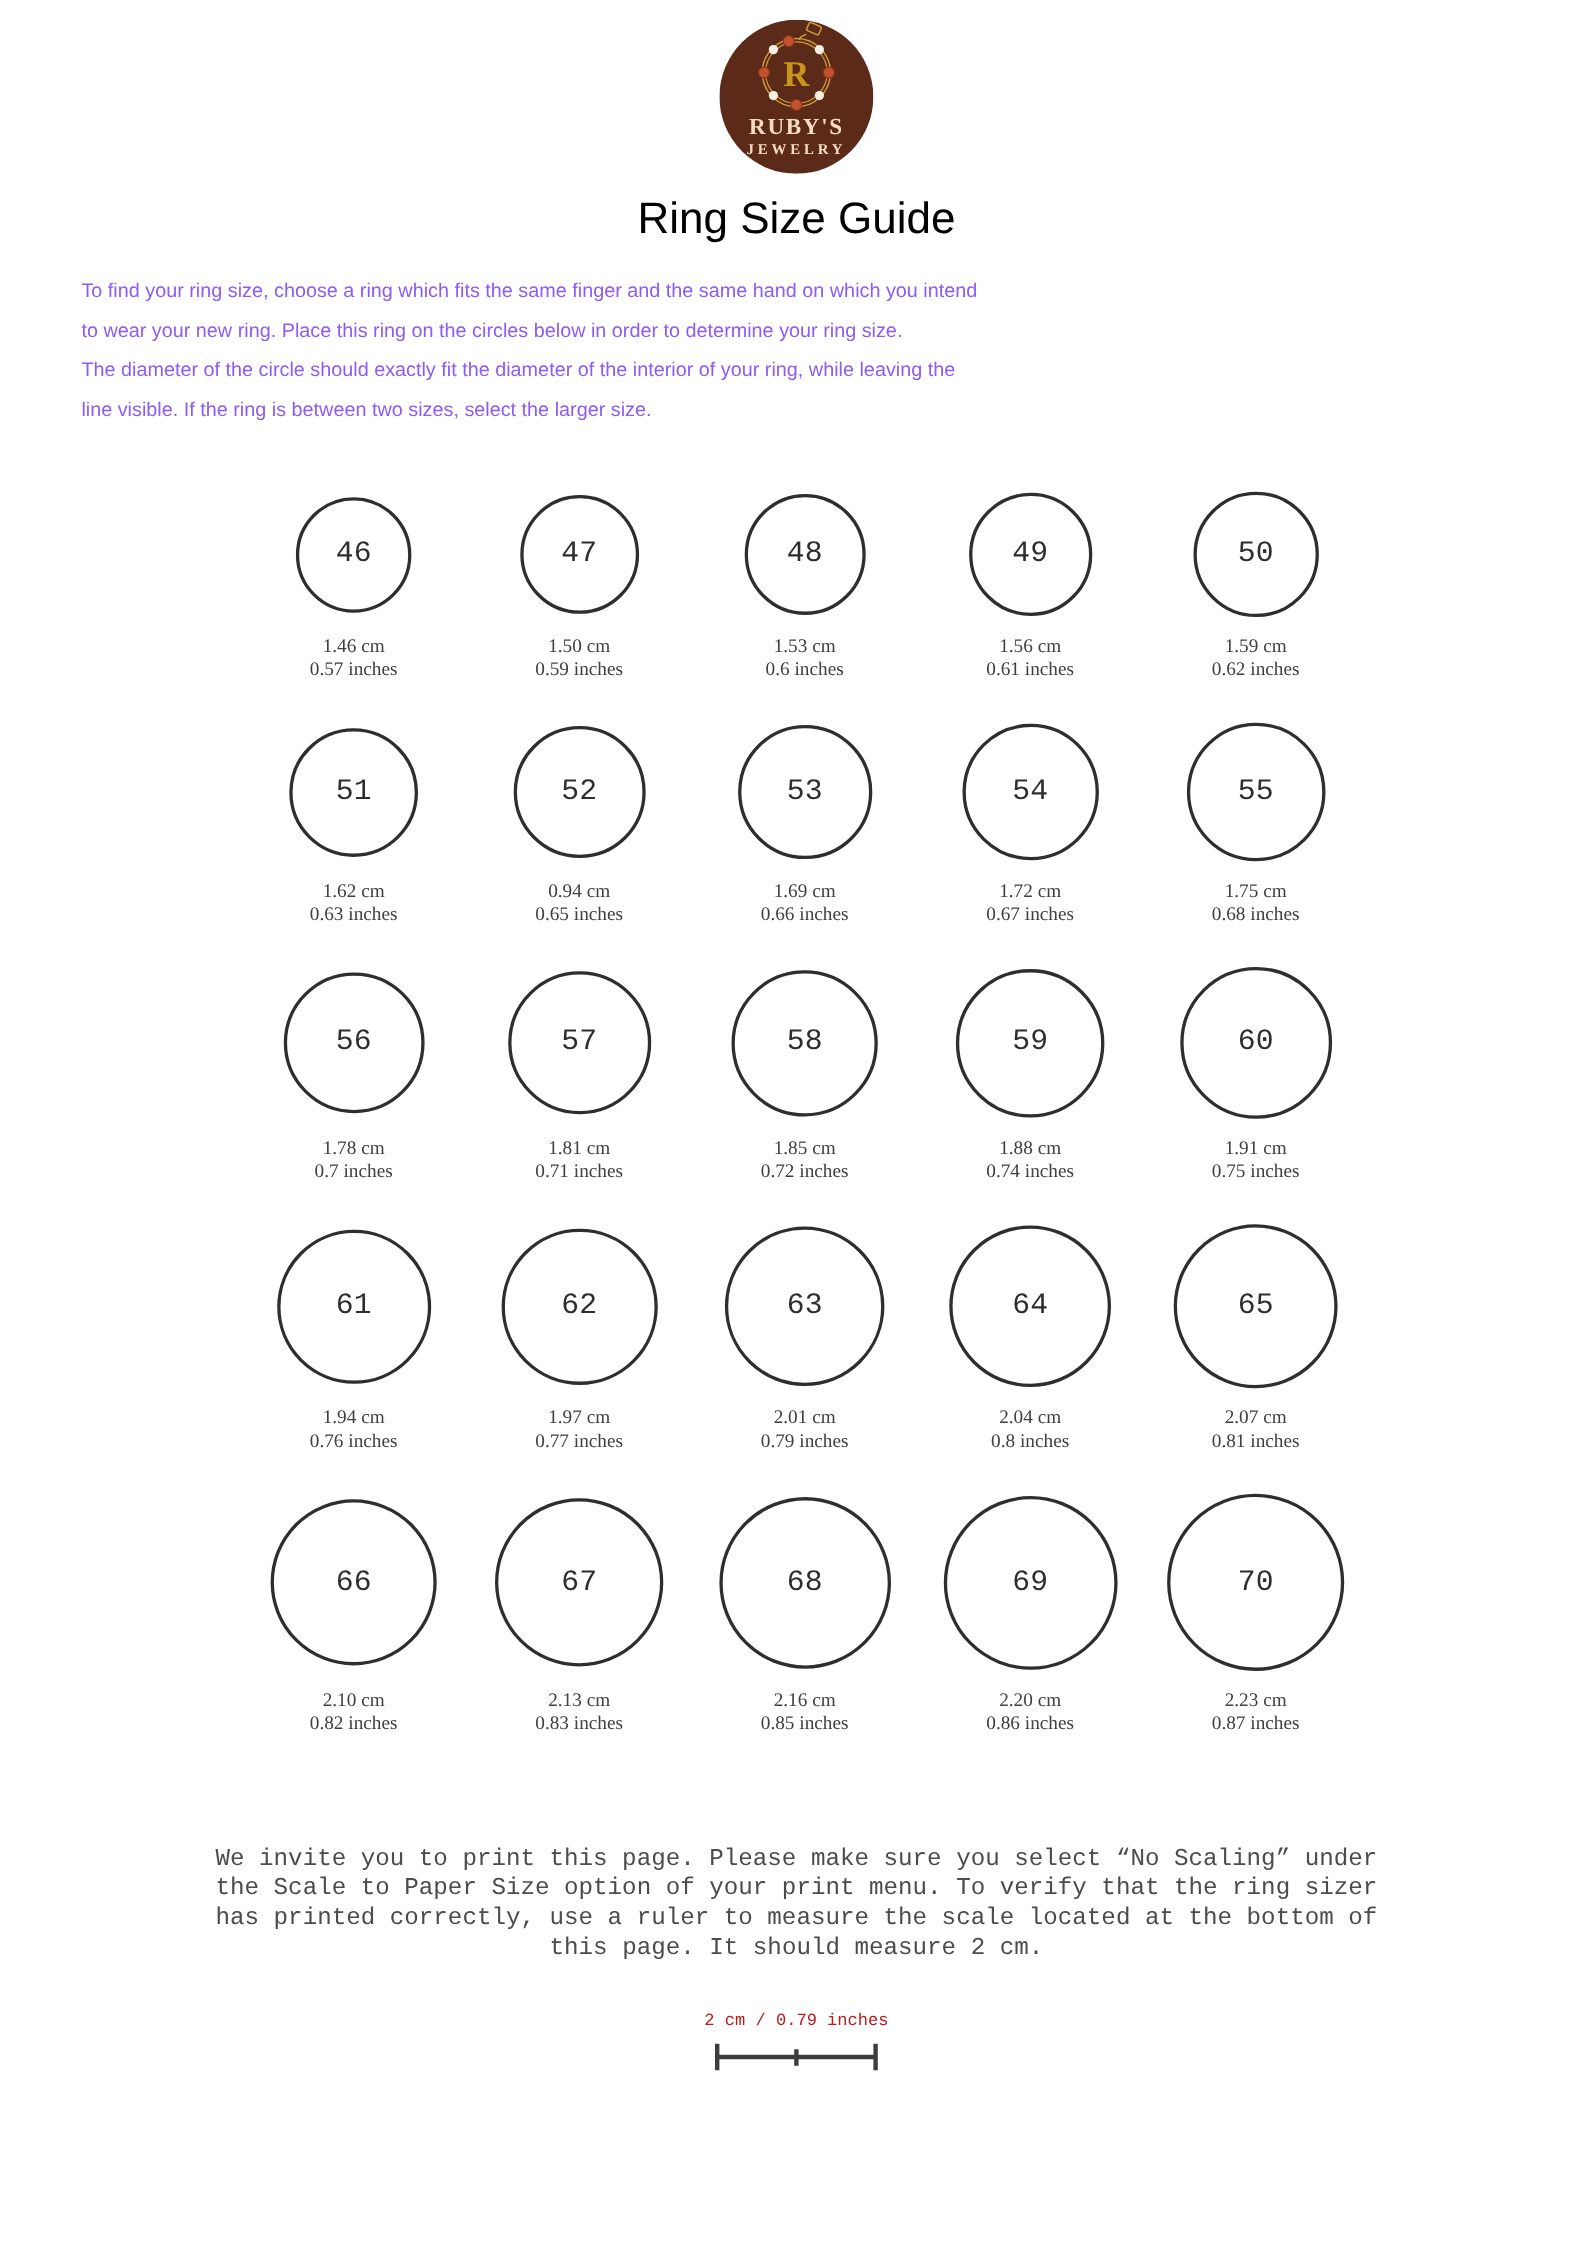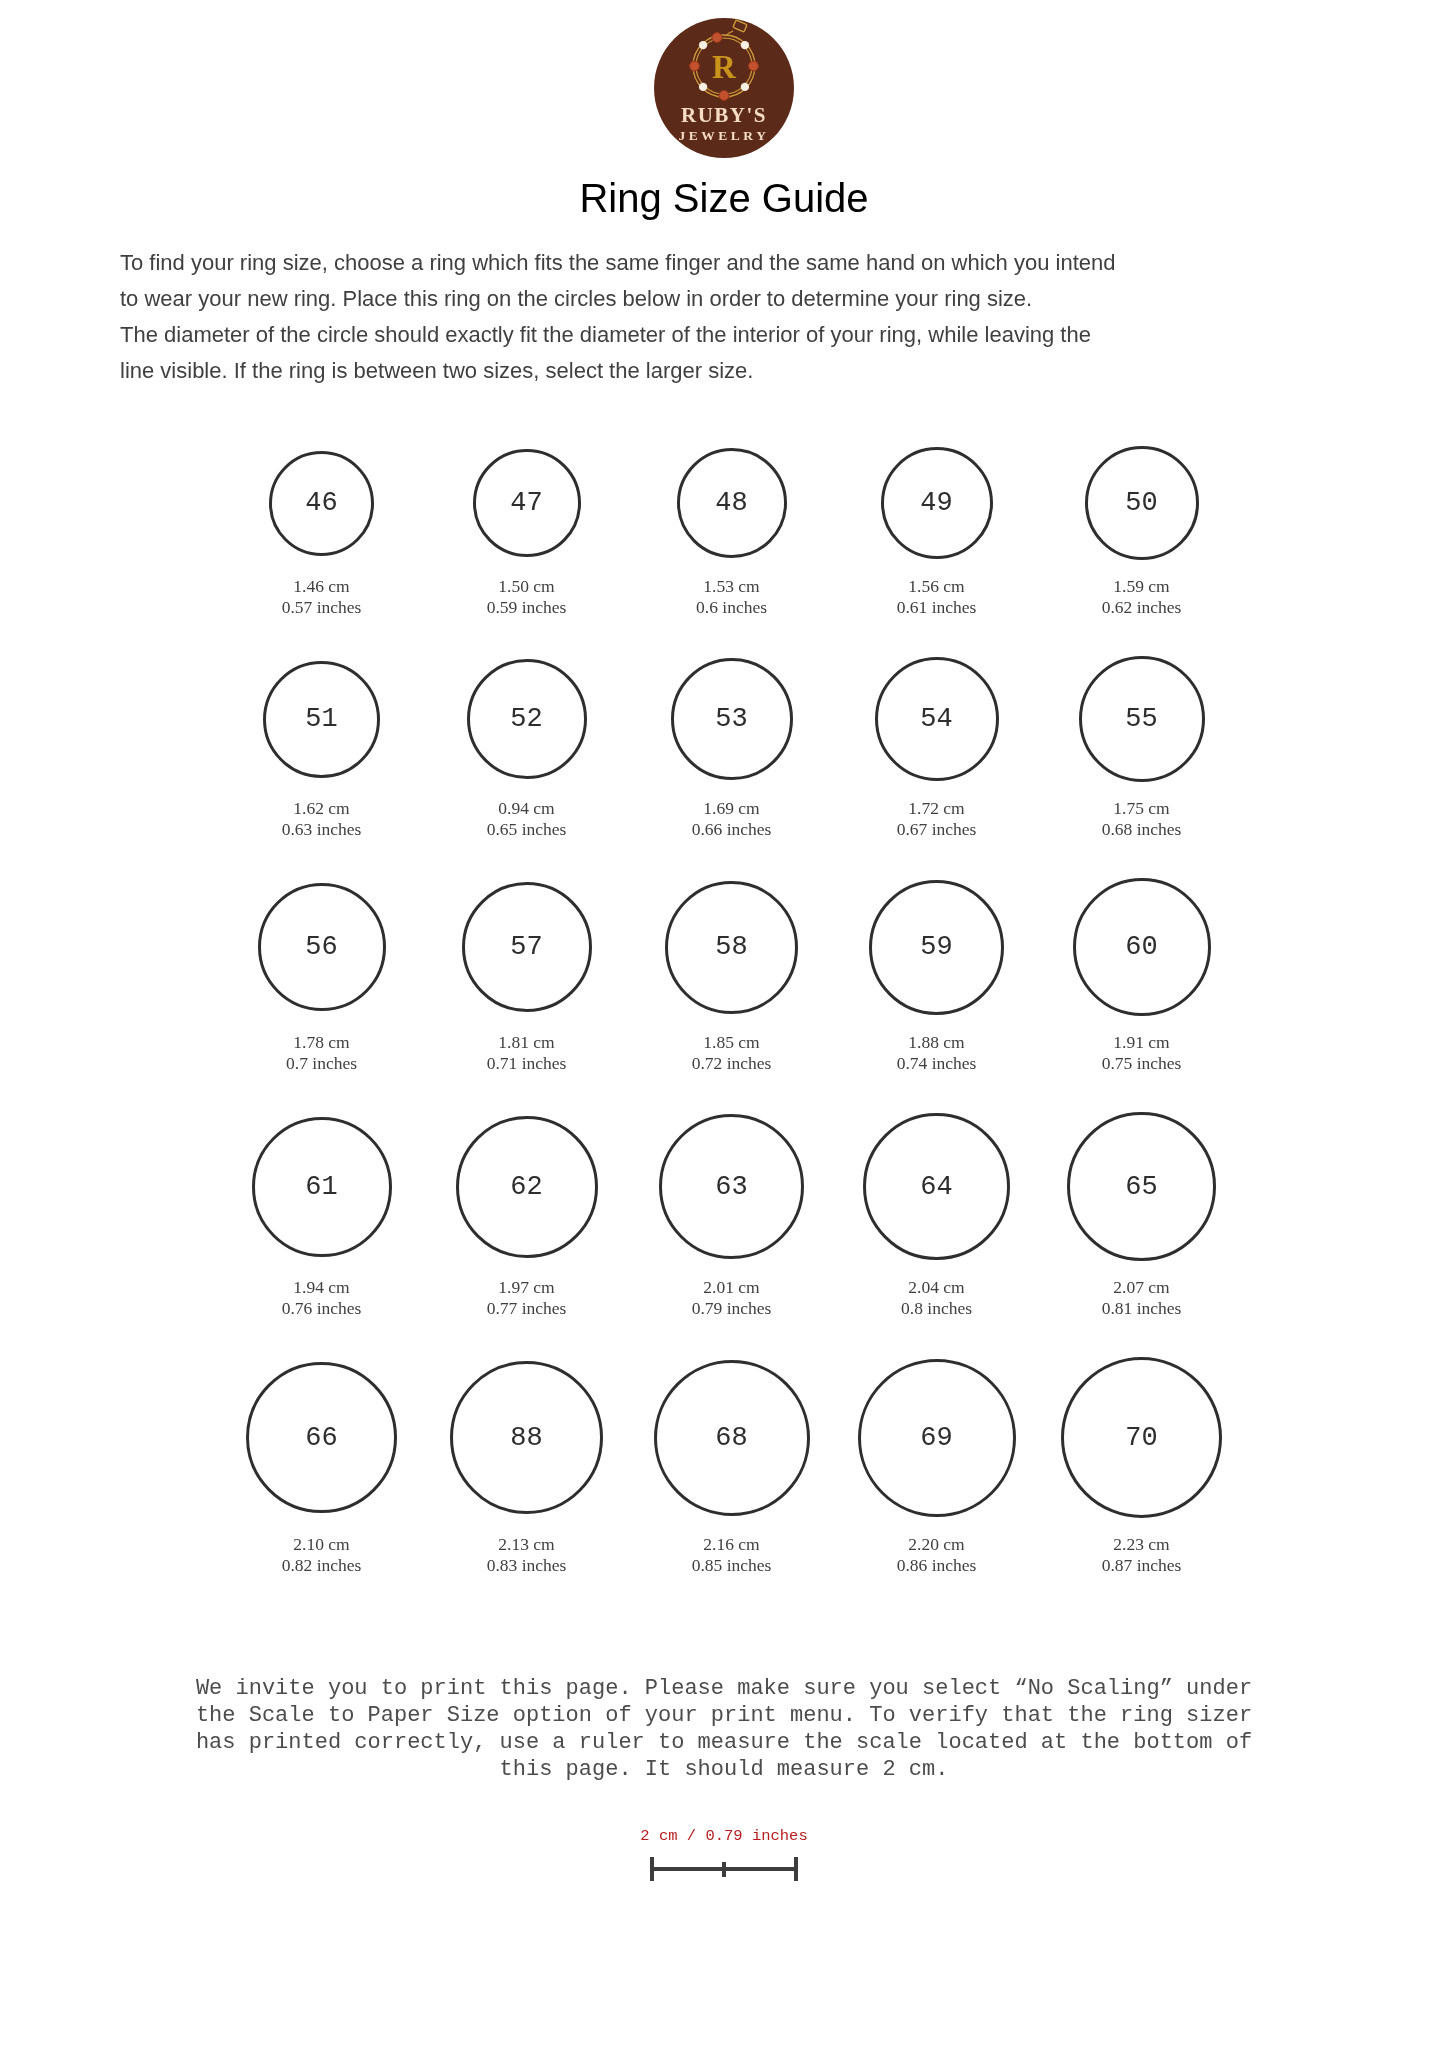--- a/index.html
+++ b/index.html
@@ -14,25 +14,25 @@
   .logo-wrap { width:140px; margin:18px auto 0 auto; }
   .page-title {
     margin-top:15px;
     text-align:center;
     font-size:40px;
     font-weight:400;
     color:#000;
     line-height:42px;
   }
   .intro {
-    margin:26px 0 0 120px;
+    margin:26px 0 0 74px;
     width:1160px;
-    font-size:22px;
+    font-size:18px;
     line-height:36px;
-    color:#404040;
+    color:#8b5cf6;
     white-space:pre-line;
   }
   .ring-grid { margin:57px 0 0 224px; width:1015px; }
   .ring-row { display:flex;gap:10px; }
   .ring-cell { width:203px; text-align:center; }
   .circle-box {
     display:flex; align-items:center; justify-content:center;
     margin-bottom:16px;
   }
   .row-0 .circle-box { height:114px; }
@@ -311,21 +311,21 @@
           <div class="ring-circle" style="width:151px;height:151px">
             <span class="ring-num">66</span>
           </div>
         </div>
         <div class="ring-cm">2.10 cm</div>
         <div class="ring-in">0.82 inches</div>
       </div>
       <div class="ring-cell">
         <div class="circle-box">
           <div class="ring-circle" style="width:153px;height:153px">
-            <span class="ring-num">88</span>
+            <span class="ring-num">67</span>
           </div>
         </div>
         <div class="ring-cm">2.13 cm</div>
         <div class="ring-in">0.83 inches</div>
       </div>
       <div class="ring-cell">
         <div class="circle-box">
           <div class="ring-circle" style="width:156px;height:156px">
             <span class="ring-num">68</span>
           </div>

